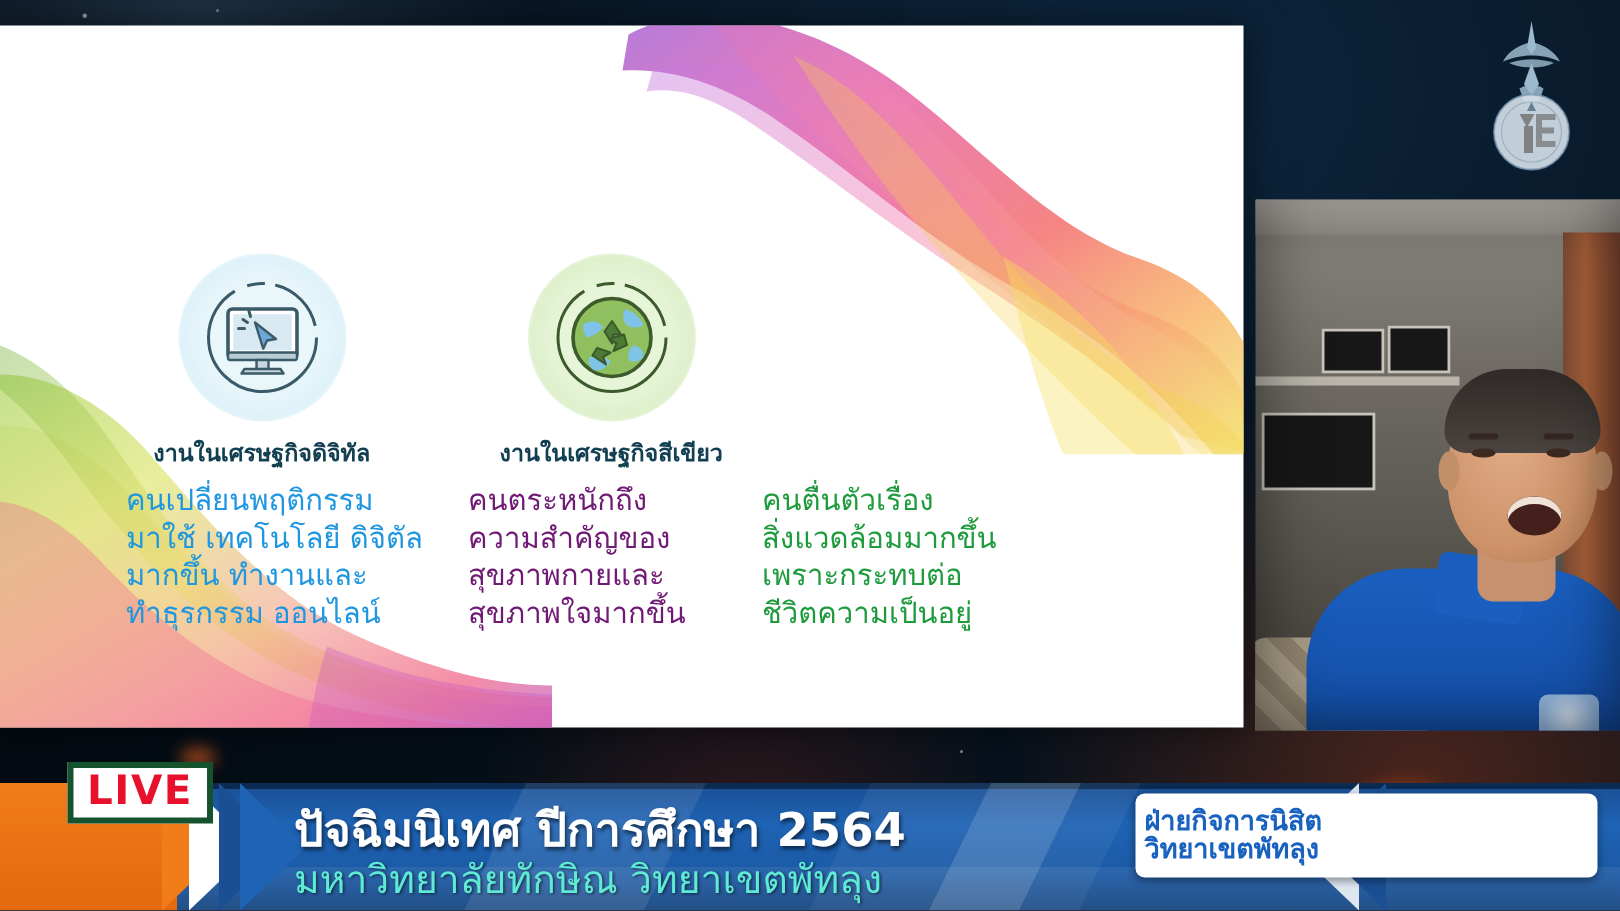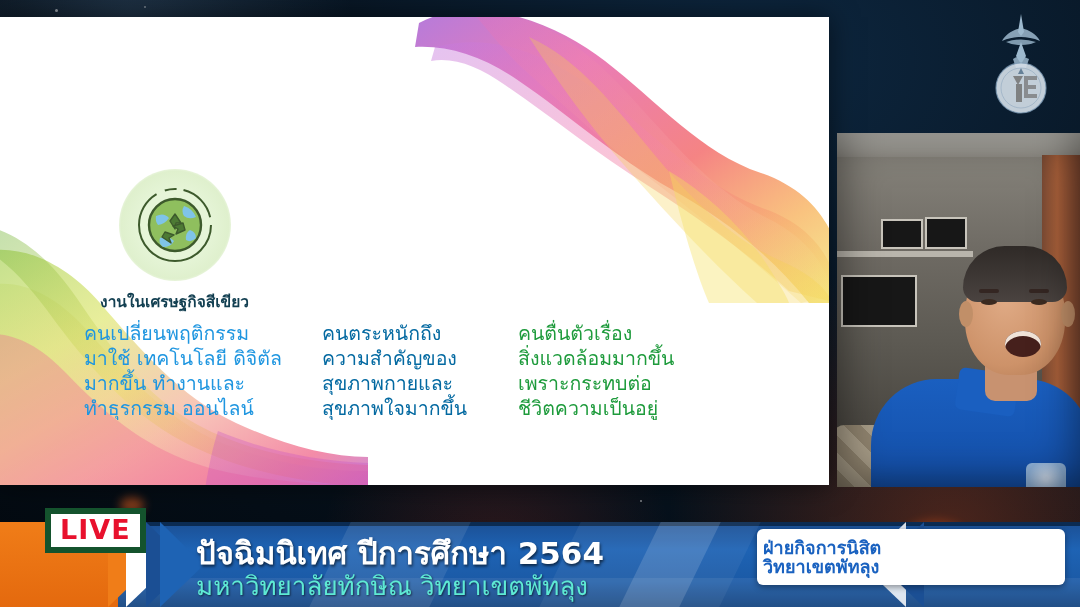--- a/index.html
+++ b/index.html
@@ -35,21 +35,21 @@
   .card{width:233px;display:flex;flex-direction:column;align-items:center;}
   .badge{width:112px;height:112px;border-radius:50%;display:flex;align-items:center;justify-content:center;}
   .badge.b1{background:radial-gradient(circle,#e9f7fb 42%,#dff2f9 68%,rgba(223,242,249,0) 78%);}
   .badge.b2{background:radial-gradient(circle,#fae3ef 42%,#f8dcea 68%,rgba(248,220,234,0) 78%);}
   .badge.b3{background:radial-gradient(circle,#e6f5d8 42%,#dff0cd 68%,rgba(223,240,205,0) 78%);}
   .card-label{margin-top:8px;font-size:15.5px;font-weight:bold;color:#123f51;white-space:nowrap;}
 
   .cols{position:absolute;left:86px;top:304px;width:700px;display:flex;}
   .col{width:216px;font-size:19.5px;line-height:25px;white-space:pre-line;}
   .col.c1{color:#1f96e0;width:228px;}
-  .col.c2{color:#0369a1;width:196px;margin-left:10px;}
+  .col.c2{color:#701a75;width:196px;}
   .col.c3{color:#1e9b3c;}
 
   
   .cam{position:absolute;left:837px;top:133px;width:243px;height:354px;overflow:hidden;
     background:linear-gradient(180deg,#2a2a2a 0%,#1d1d1d 100%);}
   .cam .wall{position:absolute;inset:0;background:linear-gradient(180deg,#8b8880 0%,#6e6a63 34%,#5c5952 60%,#3e3b36 100%);}
   .cam .ceil{position:absolute;left:0;top:0;width:100%;height:24px;background:linear-gradient(180deg,#c9c7c0,#8e8b84);}
   .cam .shelf{position:absolute;left:0;top:118px;width:136px;height:6px;background:#b9b5ac;}
   .cam .frame{position:absolute;background:#171717;border:2px solid #c8c4bb;}
   .cam .sofa{position:absolute;left:-6px;top:292px;width:120px;height:140px;border-radius:14px 40px 0 0;
@@ -74,21 +74,21 @@
     background:radial-gradient(circle,#dfeaf6 10%,#9fc0e2 70%);opacity:.9;}
   .cam .vignette{position:absolute;inset:0;box-shadow:inset 0 0 46px rgba(0,0,0,.55);}
 
   
   .lower-third{position:absolute;left:0;top:522px;width:1080px;height:85px;}
   .lt-bg{position:absolute;inset:0;background:linear-gradient(180deg,#1b4f94 0%,#1e63b4 32%,#1b5aa6 70%,#12427e 100%);}
   .lt-shine{position:absolute;background:rgba(255,255,255,.09);transform:skewX(-26deg);}
   .lt-top{position:absolute;left:0;top:0;width:1080px;height:4px;background:#0b2b52;}
   .lt-orange{position:absolute;left:0;top:0;width:118px;height:85px;background:linear-gradient(180deg,#f07d18,#e4690e);}
   .chev{position:absolute;width:0;height:0;border-style:solid;}
-  .live{position:absolute;left:45px;top:508px;padding:2px 9px 4px;background:#ffffff;border:6px solid #14532d;
+  .live{position:absolute;left:45px;top:508px;padding:2px 9px 4px;background:#ffffff;border:4px solid #14532d;
     color:#e8112d;font-size:27px;font-weight:bold;letter-spacing:1px;line-height:1;font-family:"DejaVu Sans","Liberation Sans",sans-serif;}
   .lt-title{position:absolute;left:196px;top:528px;font-size:31px;font-weight:bold;color:#ffffff;
     text-shadow:1px 2px 3px rgba(0,0,0,.6);white-space:nowrap;}
   .lt-sub{position:absolute;left:196px;top:565px;font-size:26px;color:#5eead4;
     text-shadow:1px 1px 2px rgba(0,0,0,.55);white-space:nowrap;}
 
   .wetsu{position:absolute;left:757px;top:529px;width:308px;height:56px;background:#ffffff;border-radius:6px;
     display:flex;align-items:center;box-shadow:0 2px 6px rgba(0,0,0,.4);}
   .wetsu-mark{position:relative;width:150px;height:50px;margin-left:8px;}
   .wetsu-word{position:absolute;left:6px;top:2px;font-size:31px;font-weight:bold;color:#1a62c0;letter-spacing:-1px;}
@@ -184,20 +184,39 @@
       <path d="M-10 56 C40 28 96 56 132 98 C172 144 212 192 268 218 C316 240 360 252 400 252 L400 290 L-10 290 Z" fill="url(#g4)"></path>
       <path d="M-10 96 C30 62 80 82 116 122 C156 166 196 214 254 238 C304 258 356 266 400 266 L400 290 L-10 290 Z" fill="url(#g5)"></path>
       <path d="M-10 20 C36 14 78 48 108 92 C142 142 178 192 230 220 C278 246 338 258 400 260 L400 282 C330 278 266 264 214 236 C158 206 118 158 84 112 C56 74 26 40 -10 36 Z" fill="url(#g6)"></path>
       <path d="M-10 140 C26 116 66 134 98 168 C134 206 174 240 226 258 C272 274 340 280 400 280 L400 290 L-10 290 Z" fill="#f06292" opacity=".34"></path>
       <path d="M250 226 C298 246 348 256 400 258 L400 290 L236 290 C240 266 244 244 250 226 Z" fill="#c24bc8" opacity=".3"></path>
     </svg>
 
 
     <div class="cards">
 
+      <div class="card">
+        <div class="badge b1">
+          <svg width="86" height="86" viewBox="0 0 86 86">
+            <circle cx="43" cy="43" r="36" fill="none" stroke="#3b5a68" stroke-width="2" stroke-dasharray="150 9 12 7 40 200"></circle>
+            <rect x="20" y="24" width="46" height="33" rx="3" fill="#fff" stroke="#3b5a68" stroke-width="2.4"></rect>
+            <rect x="23.5" y="27.5" width="39" height="24" fill="#d9e9f2"></rect>
+            <rect x="20" y="53" width="46" height="5" rx="1.5" fill="#b9ccd6" stroke="#3b5a68" stroke-width="1.6"></rect>
+            <rect x="39" y="58" width="8" height="7" fill="#c6d6de" stroke="#3b5a68" stroke-width="1.6"></rect>
+            <path d="M31 64 h24 l2 3 h-28 z" fill="#c6d6de" stroke="#3b5a68" stroke-width="1.6" stroke-linejoin="round"></path>
+            <path d="M38 33 l14 11 l-6 1 l-2.5 5.5 z" fill="#6ca7d8" stroke="#3b5a68" stroke-width="1.6" stroke-linejoin="round"></path>
+            <g stroke="#3b5a68" stroke-width="2" stroke-linecap="round">
+              <path d="M33 33 l-3 -2"></path>
+                <path d="M35 29 l-1 -3.5"></path>
+                <path d="M31 37 l-4 0"></path>
+            </g>
+          </svg>
+        </div>
+        <div class="card-label">งานในเศรษฐกิจดิจิทัล</div>
+      </div>
 
 
       <div class="card">
         <div class="badge b3">
           <svg width="86" height="86" viewBox="0 0 86 86">
             <circle cx="43" cy="43" r="36" fill="none" stroke="#3d5a2c" stroke-width="2" stroke-dasharray="150 9 12 7 40 200"></circle>
             <circle cx="43" cy="43" r="26" fill="#8fbf5e" stroke="#3d5a2c" stroke-width="2.4"></circle>
             <path d="M24 34 q8 -4 13 2 q-4 6 -11 7 q-3 -4 -2 -9 z" fill="#7fc4e8"></path>
             <path d="M52 24 q9 3 12 11 q-7 3 -12 -1 q-3 -5 0 -10 z" fill="#7fc4e8"></path>
             <path d="M28 56 q8 -3 14 3 q-3 6 -11 6 q-5 -4 -3 -9 z" fill="#7fc4e8"></path>

